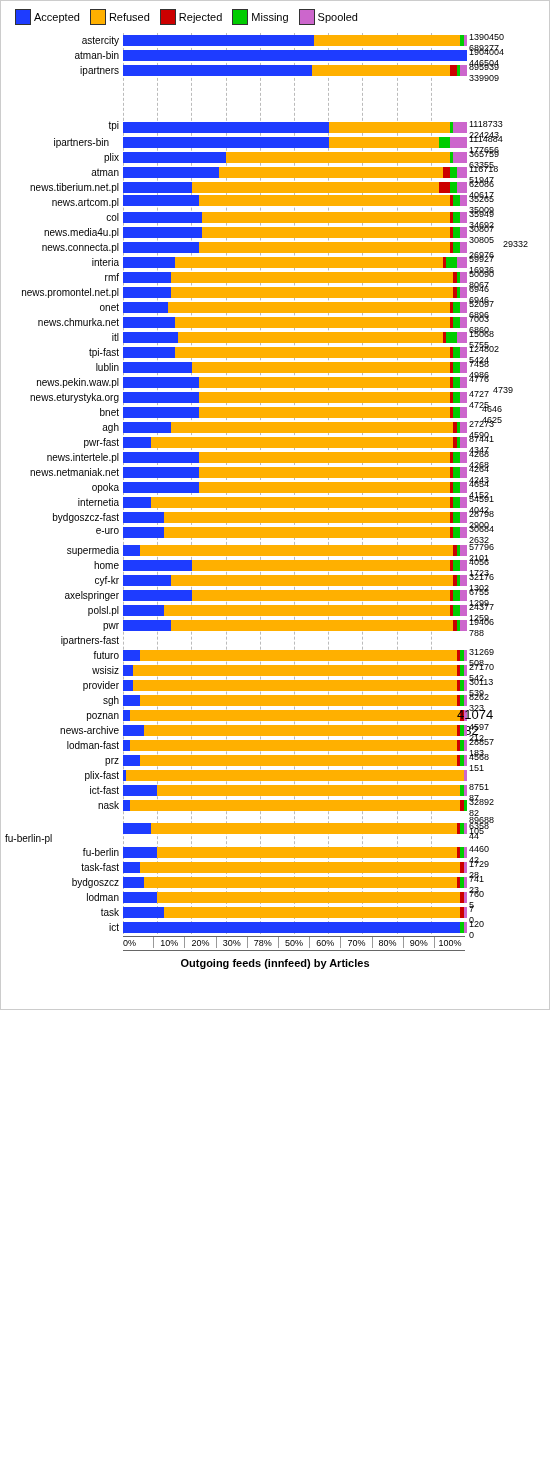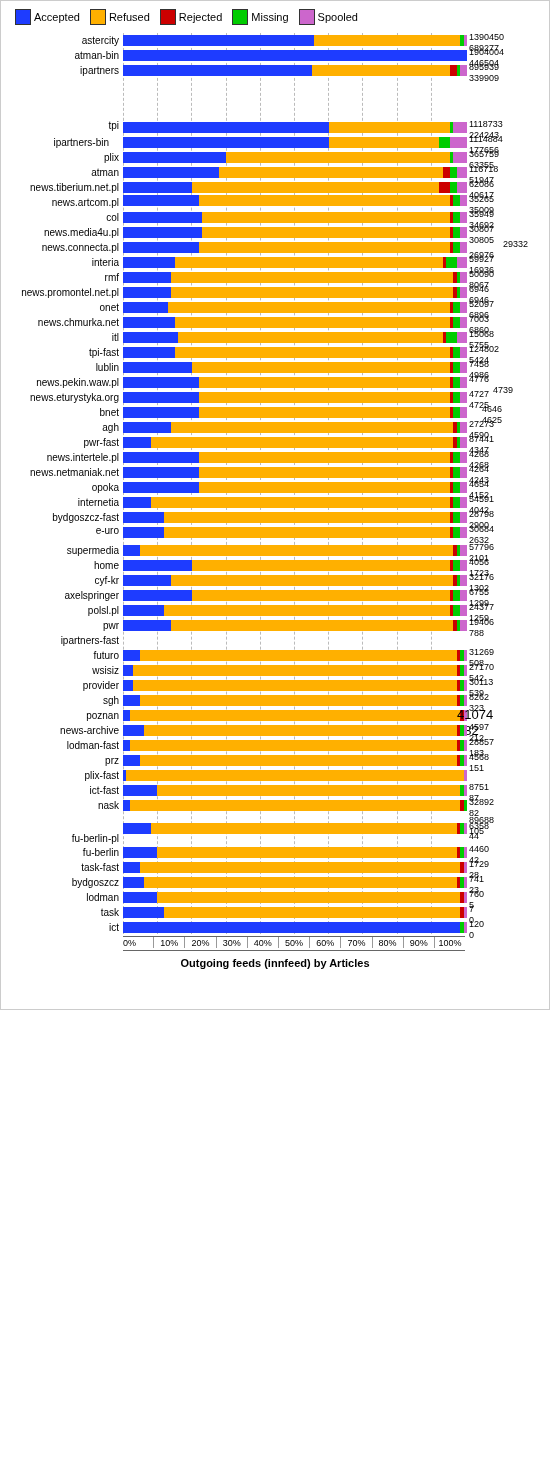--- a/index.html
+++ b/index.html
@@ -846,21 +846,21 @@
                     <div style="display: inline-block; height: 100%; width: 3.44px; background: rgb(204, 0, 0);"></div>
                     <div style="display: inline-block; height: 100%; width: 3.44px; background: rgb(0, 204, 0);"></div>
                   </div>
                   <div style="position: absolute; left: 346px; top: -1px; font-size: 9px; white-space: nowrap; color: rgb(0, 0, 0); line-height: 1.2;">
                     <span style="display: block;">32892</span>
                     <span style="display: block;">82</span>
                   </div>
                 </div>
               </div>
               <div style="display: flex; align-items: center; margin-bottom: 1px; min-height: 14px;">
-                <div style="text-align: right; width: 118px; min-width: 118px; padding-right: 4px; font-size: 10px; color: rgb(0, 0, 0); white-space: nowrap; margin-top: 20px;">fu-berlin-pl</div>
+                <div style="width: 118px; min-width: 118px; padding-right: 4px; font-size: 10px; color: rgb(0, 0, 0); white-space: nowrap; margin-top: 20px;">fu-berlin-pl</div>
                 <div style="position: relative; width: 344px; min-width: 344px; height: 14px; display: flex; align-items: center;">
                   <div style="display: flex; height: 11px; width: 100%;">
                     <div style="display: inline-block; height: 100%; width: 27.52px; background: rgb(30, 60, 255);"></div>
                     <div style="display: inline-block; height: 100%; width: 306.16px; background: rgb(255, 176, 0);"></div>
                     <div style="display: inline-block; height: 100%; width: 3.44px; background: rgb(204, 0, 0);"></div>
                     <div style="display: inline-block; height: 100%; width: 3.44px; background: rgb(0, 204, 0);"></div>
                     <div style="display: inline-block; height: 100%; width: 3.44px; background: rgb(204, 102, 204);"></div>
                   </div>
                   <div style="position: absolute; left: 346px; top: -1px; font-size: 9px; white-space: nowrap; color: rgb(0, 0, 0); line-height: 1.2;">
                     <span style="display: block;">6358</span>
@@ -960,21 +960,21 @@
                 </div>
               </div>
             </div>
           </div>
           <div style="display: flex; margin-left: 118px; margin-right: 80px; border-top: 1px solid rgb(102, 102, 102); margin-top: 2px;"></div>
           <div style="display: flex; margin-left: 118px; margin-right: 80px;">
             <div style="flex: 1 1 0%; text-align: left; font-size: 9px; border-left: none; padding-top: 1px; color: rgb(0, 0, 0);">0%</div>
             <div style="flex: 1 1 0%; text-align: center; font-size: 9px; border-left: 1px solid rgb(153, 153, 153); padding-top: 1px; color: rgb(0, 0, 0);">10%</div>
             <div style="flex: 1 1 0%; text-align: center; font-size: 9px; border-left: 1px solid rgb(153, 153, 153); padding-top: 1px; color: rgb(0, 0, 0);">20%</div>
             <div style="flex: 1 1 0%; text-align: center; font-size: 9px; border-left: 1px solid rgb(153, 153, 153); padding-top: 1px; color: rgb(0, 0, 0);">30%</div>
-            <div style="flex: 1 1 0%; text-align: center; font-size: 9px; border-left: 1px solid rgb(153, 153, 153); padding-top: 1px; color: rgb(0, 0, 0);">40%</div>
+            <div style="flex: 1 1 0%; text-align: center; font-size: 9px; border-left: 1px solid rgb(153, 153, 153); padding-top: 1px; color: rgb(0, 0, 0);">78%</div>
             <div style="flex: 1 1 0%; text-align: center; font-size: 9px; border-left: 1px solid rgb(153, 153, 153); padding-top: 1px; color: rgb(0, 0, 0);">50%</div>
             <div style="flex: 1 1 0%; text-align: center; font-size: 9px; border-left: 1px solid rgb(153, 153, 153); padding-top: 1px; color: rgb(0, 0, 0);">60%</div>
             <div style="flex: 1 1 0%; text-align: center; font-size: 9px; border-left: 1px solid rgb(153, 153, 153); padding-top: 1px; color: rgb(0, 0, 0);">70%</div>
             <div style="flex: 1 1 0%; text-align: center; font-size: 9px; border-left: 1px solid rgb(153, 153, 153); padding-top: 1px; color: rgb(0, 0, 0);">80%</div>
             <div style="flex: 1 1 0%; text-align: center; font-size: 9px; border-left: 1px solid rgb(153, 153, 153); padding-top: 1px; color: rgb(0, 0, 0);">90%</div>
             <div style="flex: 1 1 0%; text-align: center; font-size: 9px; border-left: 1px solid rgb(153, 153, 153); padding-top: 1px; color: rgb(0, 0, 0);">100%</div>
           </div>
         </div>
 
       <div style="display:flex; margin-left:118px; margin-right:80px; border-top:1px solid #666; margin-top:2px;">

